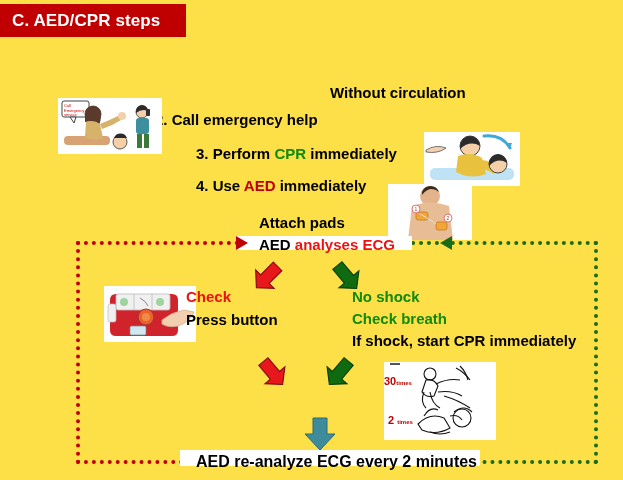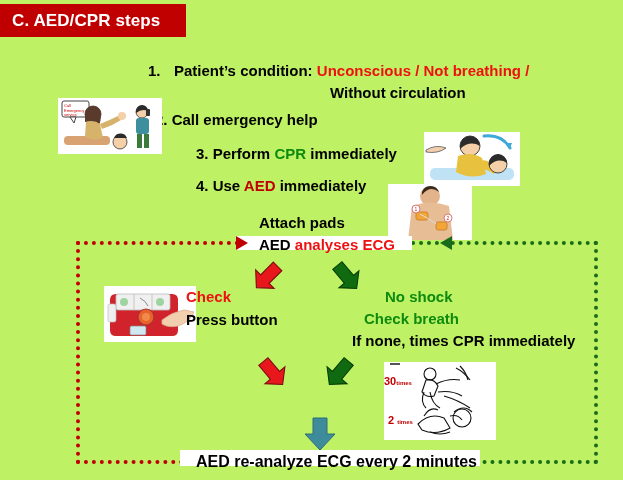--- a/index.html
+++ b/index.html
@@ -1,21 +1,21 @@
 <!DOCTYPE html>
 <html><head>
 <meta charset="utf-8">
 <style>
   html,body{margin:0;padding:0;background:#ffffff;}
   body{
     width:623px;height:480px;position:relative;overflow:hidden;
     font-family:"Liberation Sans","DejaVu Sans",sans-serif;
     color:#000000;
   }
-  #slide{position:absolute;left:0;top:0;width:623px;height:480px;background:#bef264;}
+  #slide{position:absolute;left:0;top:0;width:623px;height:480px;background:#fde047;}
 
   
   .title-banner{
     position:absolute;left:0;top:4px;width:186px;height:33px;
     background:#C00000;color:#ffffff;
     font-size:17px;font-weight:bold;
     display:flex;align-items:center;padding-left:12px;
     box-sizing:border-box;letter-spacing:.1px;
   }
 
@@ -31,22 +31,22 @@
   .red{color:#EE1111;}
   .dkred{color:#C00000;}
   .green{color:#0E8A0E;}
 
   
   .flowtext{position:absolute;font-weight:bold;white-space:nowrap;}
   .attach-pads{left:259px;top:214px;font-size:15px;}
   .aed-analyses{left:259px;top:236px;font-size:15px;}
   .shock{left:186px;top:288px;font-size:15px;}
   .press-button{left:186px;top:311px;font-size:15px;}
-  .noshock{left:352px;top:288px;font-size:15px;margin-left:33px;}
-  .checkbreath{left:352px;top:310px;font-size:15px;margin-left:12px;}
+  .noshock{left:352px;top:288px;font-size:15px;}
+  .checkbreath{left:352px;top:310px;font-size:15px;}
   .ifnone{left:352px;top:332px;font-size:15px;}
   .fivecycles{left:256px;top:391px;font-size:15px;}
   .reanalyze{left:196px;top:453px;font-size:16px;text-align:right;}
 
   
   .dotbox{position:absolute;box-sizing:border-box;}
   .redbox{
     left:76px;top:241px;width:330px;height:223px;
     border-top:4px dotted #C00000;
     border-left:4px dotted #C00000;
@@ -101,23 +101,20 @@
   .lbl2 .small{font-size:6px;}
   .tick{position:absolute;left:390px;top:363px;width:10px;height:2px;background:#555;}
 </style>
 </head>
 <body>
 
 <div id="slide">
 
   <div class="title-banner">C. AED/CPR steps</div>
 
-  <div class="step step1">
-    <span class="num">1.</span><span>Patient’s condition:</span> <span class="red">Unconscious / Not breathing /</span>
-  </div>
   <div class="step step1b">Without circulation</div>
 
   <div class="step step2">
     <span>2.</span> <span>Call emergency help</span>
   </div>
 
   <div class="step step3">
     <span>3.</span> <span>Perform</span> <span class="green">CPR</span> <span>immediately</span>
   </div>
 
@@ -246,21 +243,21 @@
   <div class="flowtext attach-pads">Attach pads</div>
   <div class="flowtext aed-analyses">
     <span>AED</span> <span class="red">analyses ECG</span>
   </div>
 
   <div class="flowtext shock red">Check</div>
   <div class="flowtext press-button">Press button</div>
 
   <div class="flowtext noshock green">No shock</div>
   <div class="flowtext checkbreath green">Check breath</div>
-  <div class="flowtext ifnone">If none, times CPR immediately</div>
+  <div class="flowtext ifnone">If shock, start CPR immediately</div>
 
   <div class="flowtext reanalyze">AED re-analyze ECG every 2 minutes</div>
 
   <div class="arrow ar-red-1">
     <svg width="34" height="34" viewBox="0 0 34 34">
       <g transform="rotate(45 17 17)">
         <path d="M11 2 L23 2 L23 20 L30 20 L17 32 L4 20 L11 20 Z" fill="#E8171B" stroke="#7d0b0d" stroke-width="1.1"></path>
       </g>
     </svg>
   </div>

